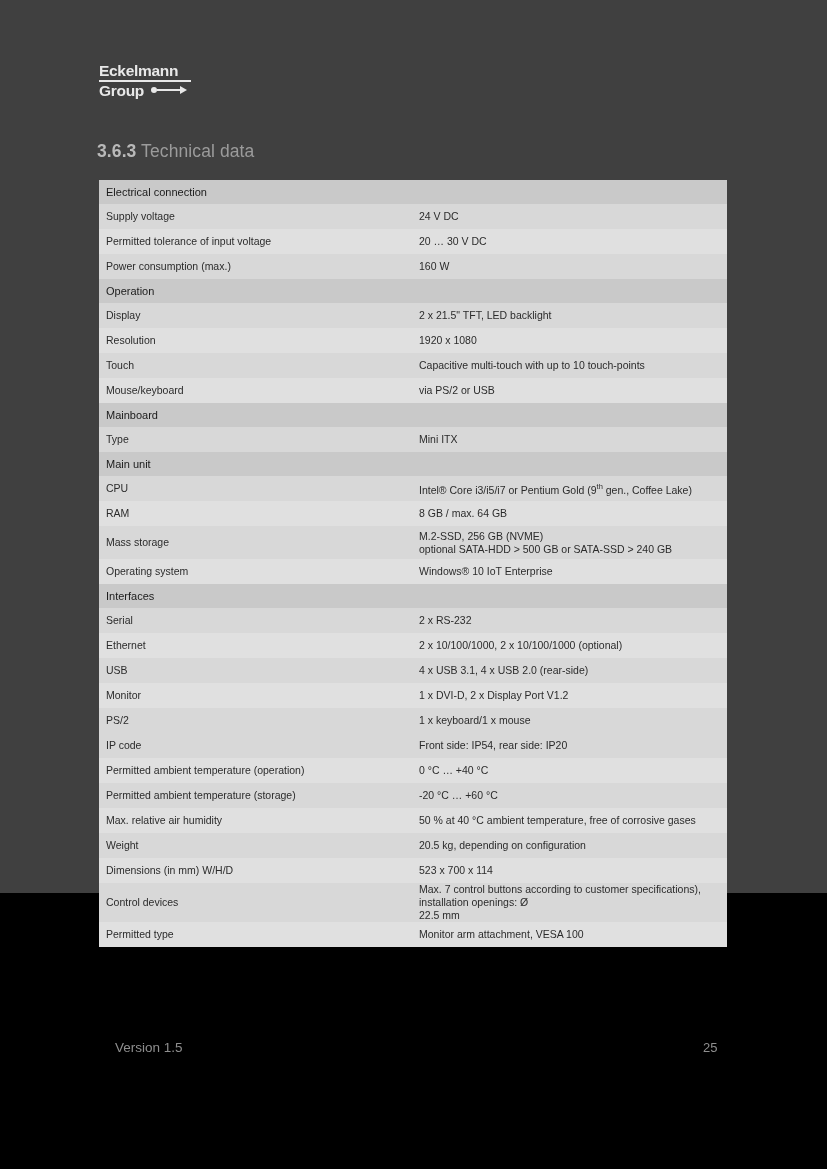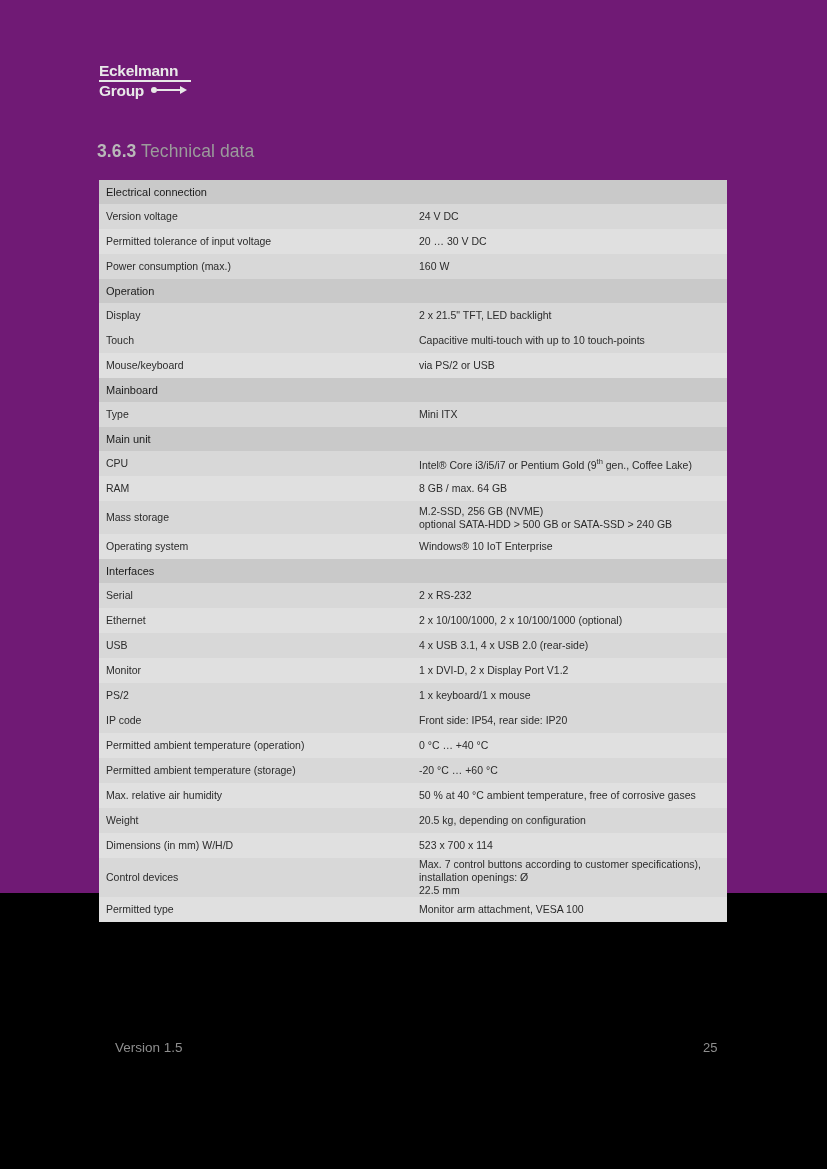--- a/index.html
+++ b/index.html
@@ -13,21 +13,21 @@
     position: relative;
     font-family: "Liberation Sans", sans-serif;
     color: #d8d8d8;
     overflow: hidden;
   }
   .page {
     position: absolute;
     left: 0; top: 0;
     width: 827px;
     height: 893px;
-    background: #701a75;
+    background: #404040;
   }
   
   .logo {
     position: absolute;
     left: 99px;
     top: 62px;
     width: 92px;
   }
   .logo-line1, .logo-line2 {
     font-family: "Liberation Sans", sans-serif;
@@ -162,38 +162,42 @@
     <span class="num">3.6.3</span>
     <span>Technical data</span>
   </div>
 
   <table class="table">
     <tbody id="table-body">
         <tr class="section">
           <td colspan="2">Electrical connection</td>
         </tr>
         <tr class="row-a">
-          <td class="label cell-1line">Version voltage</td>
+          <td class="label cell-1line">Supply voltage</td>
           <td class="value cell-1line">24 V DC</td>
         </tr>
         <tr class="row-b">
           <td class="label cell-1line">Permitted tolerance of input voltage</td>
           <td class="value cell-1line">20 … 30 V DC</td>
         </tr>
         <tr class="row-a">
           <td class="label cell-1line">Power consumption (max.)</td>
           <td class="value cell-1line">160 W</td>
         </tr>
         <tr class="section">
           <td colspan="2">Operation</td>
         </tr>
         <tr class="row-a">
           <td class="label cell-1line">Display</td>
           <td class="value cell-1line">2 x 21.5" TFT, LED backlight</td>
         </tr>
+        <tr class="row-b">
+          <td class="label cell-1line">Resolution</td>
+          <td class="value cell-1line">1920 x 1080</td>
+        </tr>
         <tr class="row-a">
           <td class="label cell-1line">Touch</td>
           <td class="value cell-1line">Capacitive multi-touch with up to 10 touch-points</td>
         </tr>
         <tr class="row-b">
           <td class="label cell-1line">Mouse/keyboard</td>
           <td class="value cell-1line">via PS/2 or USB</td>
         </tr>
         <tr class="section">
           <td colspan="2">Mainboard</td>

